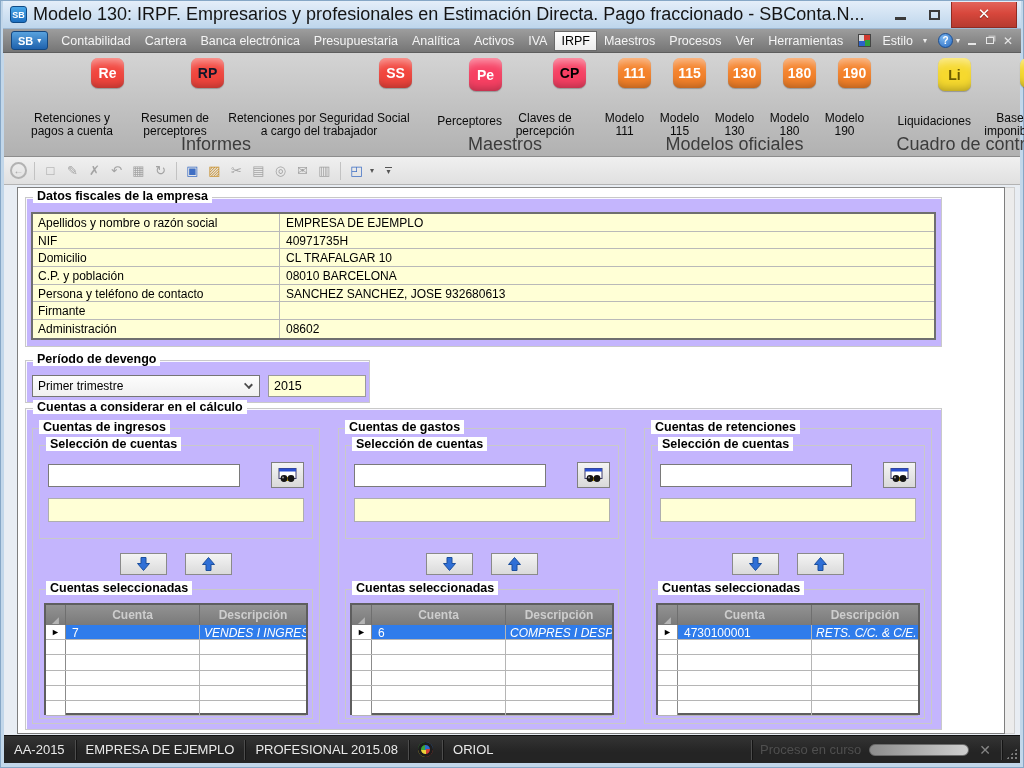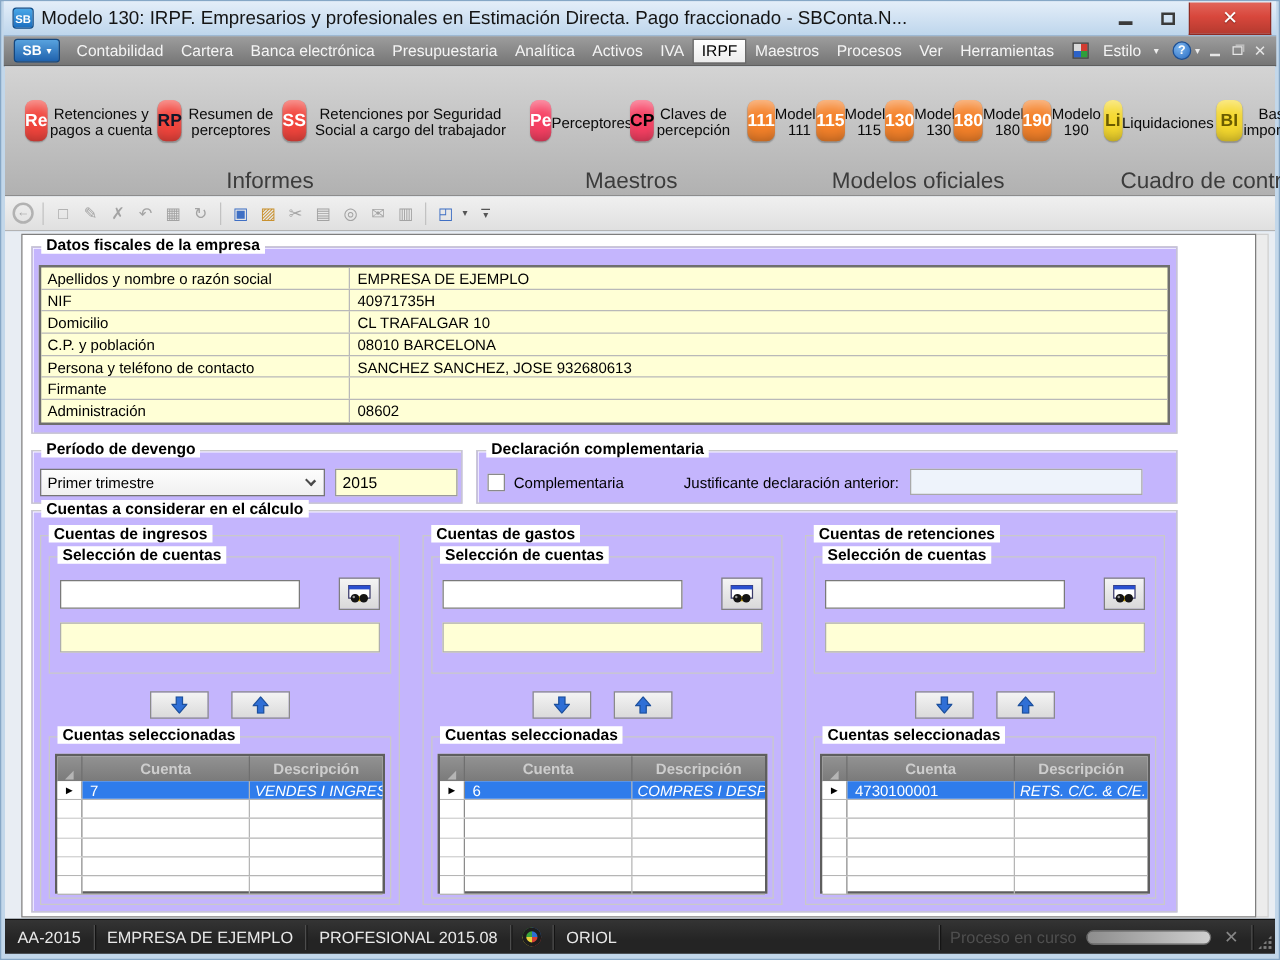--- a/index.html
+++ b/index.html
@@ -8,21 +8,21 @@
 
   .frame { position:absolute; inset:0; width:1024px; height:768px; background:var(--frame_blue); border:1px solid #86a7c6; }
 
   
   .titlebar { position:absolute; left:2px; right:2px; top:0; height:28px;
     background:linear-gradient(var(--titlebar_top),var(--titlebar_bottom));
     display:flex; align-items:center; border-bottom:1px solid #9db8d2; }
   .app-icon { width:17px; height:17px; margin:0 6px 0 7px; background:linear-gradient(#49a7e8,#1c6fc0);
     border:1px solid #0e4a86; border-radius:3px; color:#fff; font-weight:bold; font-size:9px;
     display:flex; align-items:center; justify-content:center; }
-  .title-text { font-size:15px; color:#141414; white-space:nowrap; overflow:hidden; flex:1; }
+  .title-text { font-size:18px; color:#141414; white-space:nowrap; overflow:hidden; flex:1; }
   .sysbtn { width:34px; height:24px; display:flex; align-items:center; justify-content:center; }
   .glyph-min { width:11px; height:3px; background:#3a3a3a; margin-top:8px; }
   .glyph-max { width:11px; height:10px; border:2px solid #3a3a3a; }
   .btn-close { width:66px; height:26px; background:linear-gradient(#e2655b,var(--close_red) 45%,#b53a2f);
     border:1px solid #8f2b22; border-top:none; display:flex; align-items:center; justify-content:center;
     color:#fff; font-size:15px; margin-right:4px; text-shadow:0 1px 1px #7c241c; }
 
   
   .menubar { position:absolute; left:2px; right:2px; top:28px; height:24px;
     background:linear-gradient(var(--menubar_top),var(--menubar_bottom));
@@ -45,21 +45,21 @@
   .mdi-restore { width:8px; height:7px; border:1px solid #e6e6e6; box-shadow:2px -2px 0 -0.5px #bdbdbd; }
   .mdi-close { font-size:12px; margin-right:4px; }
 
   
   .ribbon { position:absolute; left:3px; right:3px; top:52px; height:104px;
     background:linear-gradient(var(--ribbon_top),var(--ribbon_bottom));
     border-bottom:1px solid #8d8d8d; display:flex; padding:5px 4px 0 12px; }
   .rgroup { position:relative; display:flex; justify-content:center; gap:2px; padding:0 4px 18px 4px; }
   .rsep { width:1px; margin:2px 2px 2px 2px; background:linear-gradient(#c9c9c9,#8f8f8f); }
   .rcap { position:absolute; bottom:1px; left:0; right:0; text-align:center; font-size:18px; color:#3c3c3c; }
-  .ritem { display:flex; flex-direction:row; align-items:center; }
+  .ritem { display:flex; flex-direction:column; align-items:flex-end;gap:20px; }
   .rbadge { width:33px; height:33px; border-radius:7px; color:#fff; font-weight:bold; font-size:14px;
     display:flex; align-items:center; justify-content:center; margin-bottom:4px;
     box-shadow: inset 0 10px 10px -6px rgba(255,255,255,.5), inset 0 -8px 10px -6px rgba(0,0,0,.3), 0 1px 1px rgba(0,0,0,.25); }
   .rlabel { font-size:12px; line-height:13px; text-align:center; color:#0a0a0a; }
 
   
   .toolbar { position:absolute; left:3px; right:3px; top:156px; height:28px;
     background:linear-gradient(#f0f0f0,#e0e0e0); border-bottom:1px solid #b3b3b3;
     display:flex; align-items:center; padding-left:6px; gap:1px; }
   .ticon { width:21px; height:21px; display:flex; align-items:center; justify-content:center;
@@ -329,29 +329,20 @@
 
       <div class="gb gb-periodo">
         <div class="gbcap">Período de devengo</div>
         <div class="selectbox">
           <span>Primer trimestre</span>
           <span class="chev"></span>
         </div>
         <input class="yearbox" value="2015" style="">
       </div>
 
-      <div class="gb gb-compl">
-        <div class="gbcap">Declaración complementaria</div>
-        <div class="compl-row">
-          <span class="checkbox"></span>
-          <span>Complementaria</span>
-          <span class="jlabel">Justificante declaración anterior:</span>
-          <input class="jinput" value="" style="">
-        </div>
-      </div>
 
       <div class="gb gb-cuentas">
         <div class="gbcap">Cuentas a considerar en el cálculo</div>
 
         <div class="panel p0">
           <div class="pcap">Cuentas de ingresos</div>
           <div class="gb-sel">
             <div class="pcap">Selección de cuentas</div>
             <div class="selrow">
               <input class="txtwhite" value="" style="">

